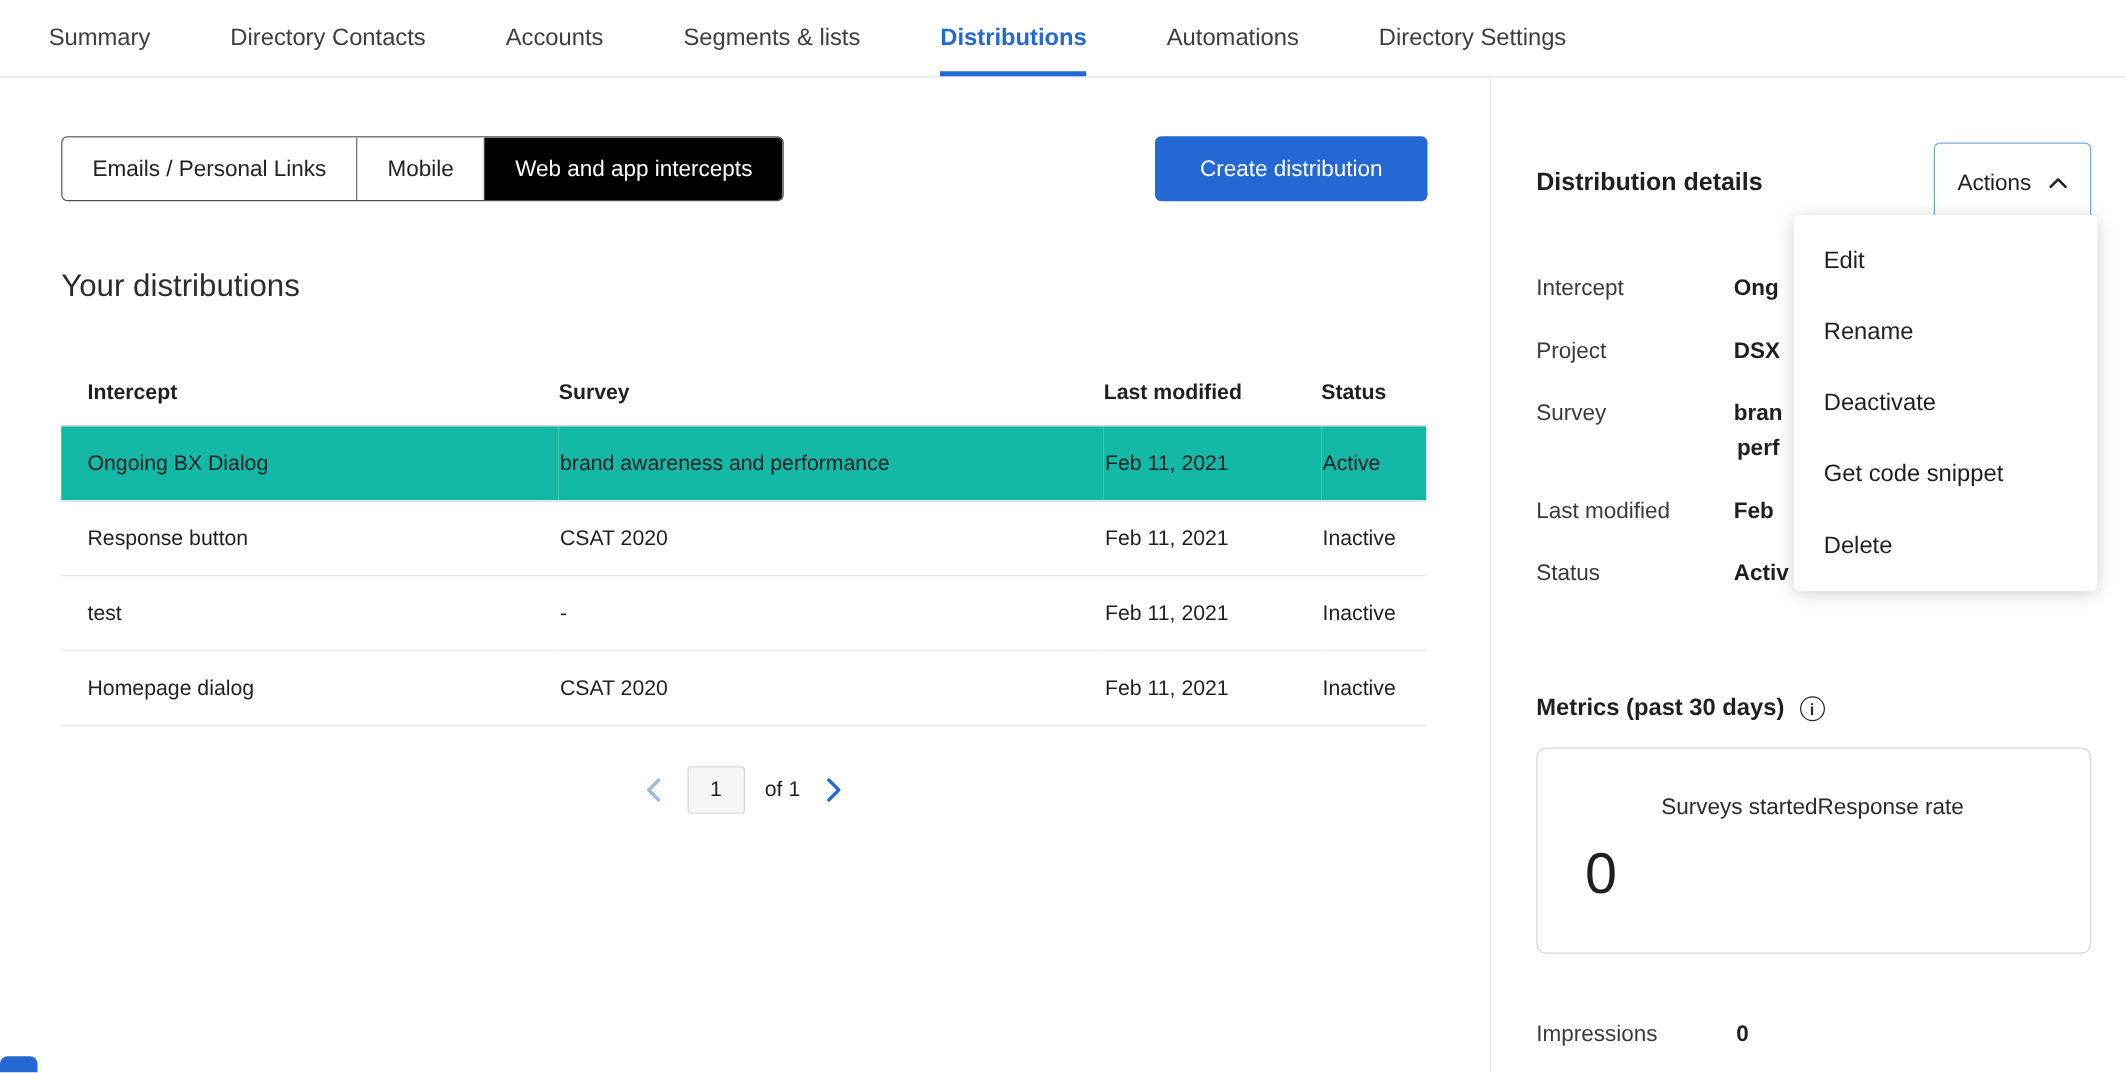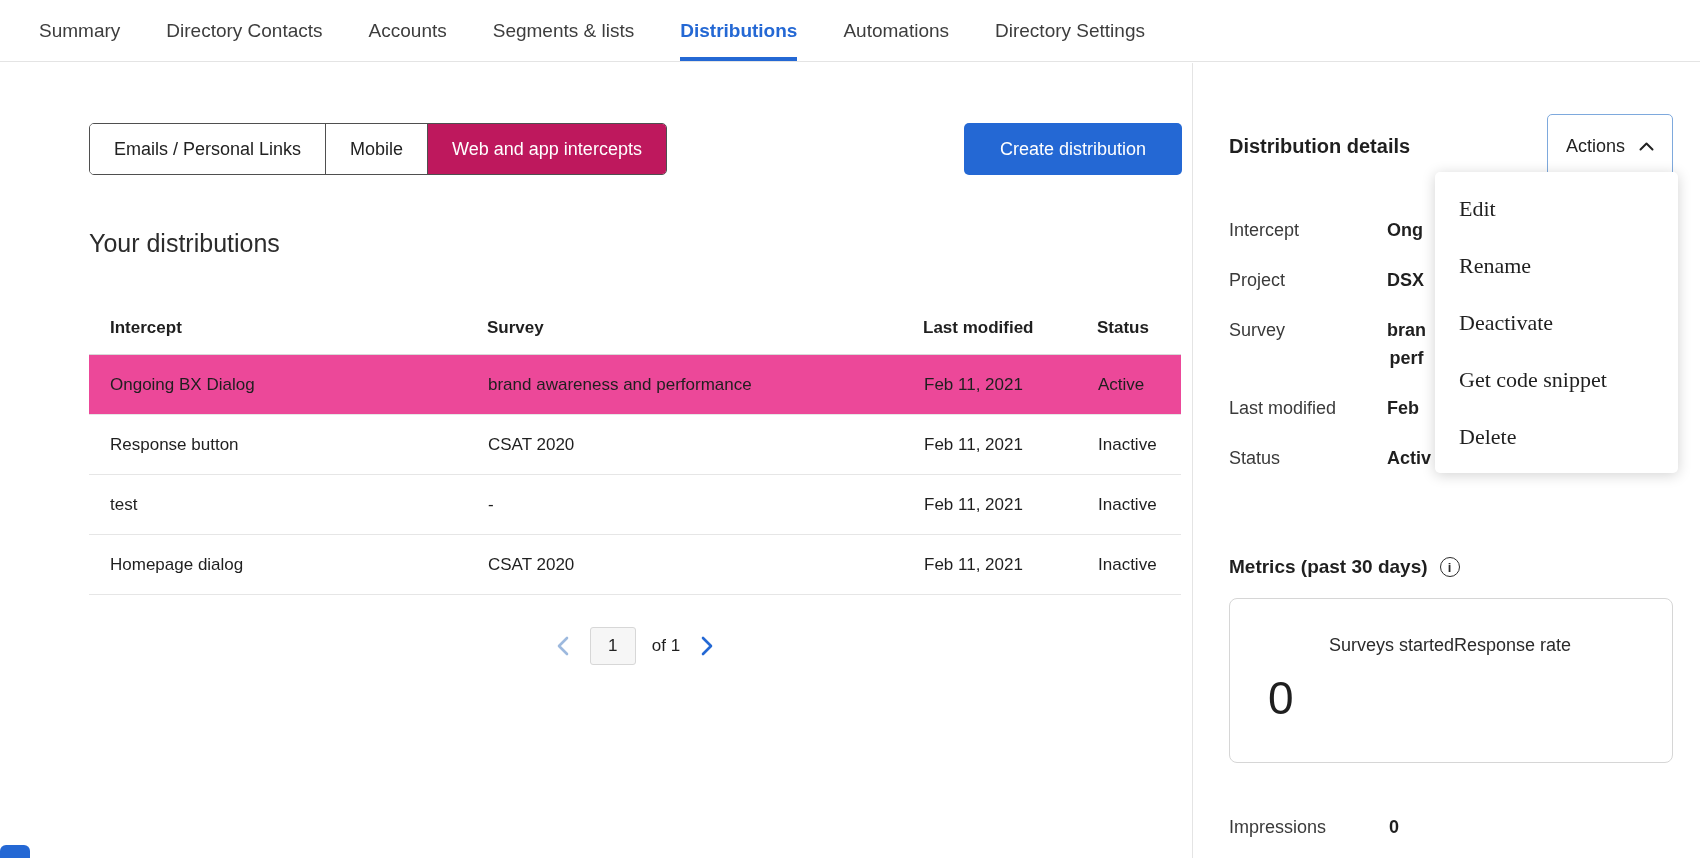--- a/index.html
+++ b/index.html
@@ -6,44 +6,44 @@
   html,body { margin:0; padding:0; }
   body {
     width:1700px; height:858px; position:relative; overflow:hidden;
     background:#ffffff; color:#222;
     font-family:"Liberation Sans", sans-serif;
   }
 
   
   .topnav {
     height:62px; border-bottom:1px solid #e4e4e4;
-    display:flex; align-items:stretch; padding-left:39px; gap:46px;
+    display:flex; align-items:stretch; padding-left:39px; gap:64px;
   }
   .tab {
     display:flex; align-items:center; font-size:19px; color:#3d3d3d;
     cursor:pointer; border-bottom:4px solid transparent; padding-top:4px;
   }
   .tab.active { color:#2468d4; font-weight:700; border-bottom-color:#2468d4; }
 
   
-  .main { position:absolute; left:0; top:63px; width:1192px;margin-left:40px; }
+  .main { position:absolute; left:0; top:49px; width:1192px; }
   .toolbar {
     display:flex; justify-content:space-between; align-items:center;
     margin:60px 50px 0 49px;
   }
   .segmented {
     display:flex; border:1px solid #4f4f4f; border-radius:5px;
     overflow:hidden; height:52px;
   }
   .seg {
     font-family:inherit; font-size:18px; background:#fff; color:#222;
     border:none; border-right:1px solid #4f4f4f; padding:0 24px; cursor:pointer;
   }
   .seg:last-child { border-right:none; }
-  .seg.active { background:#be185d; color:#fff; }
+  .seg.active { background:#000000; color:#fff; }
   .create-btn {
     font-family:inherit; height:52px; padding:0 36px; background:#2468d4;
     color:#fff; border:none; border-radius:5px; font-size:18px; cursor:pointer;
   }
 
   .page-title {
     margin:54px 0 0 49px; font-size:25px; font-weight:400; color:#2c2c2c;
   }
 
   table.dist-table {
@@ -54,21 +54,21 @@
     text-align:left; font-weight:700; padding:0 0 16px 0;
     border-bottom:1px solid #d8d8d8; color:#1f1f1f;
   }
   .dist-table th.c1, .dist-table td.c1 { padding-left:21px; }
   .dist-table th.c1 { width:398px; }
   .dist-table th.c2 { width:436px; }
   .dist-table th.c3 { width:174px; }
   .dist-table td {
     height:60px; border-bottom:1px solid #e6e6e6; color:#1f1f1f;
   }
-  tr.selected td { background:#ec4899; }
+  tr.selected td { background:#14b8a6; }
 
   .pagination {
     width:1092px; margin:32px 0 0 49px;
     display:flex; justify-content:center; align-items:center; gap:16px;
   }
   .chev-btn { background:none; border:none; padding:4px; cursor:pointer; display:flex; }
   .page-box {
     min-width:46px; height:38px; background:#f6f6f6; border:1px solid #d7d7d7;
     border-radius:3px; display:flex; align-items:center; justify-content:center;
     font-size:17px; cursor:pointer;
@@ -96,21 +96,21 @@
   .field-label { width:158px; color:#3a3a3a; flex:none; }
   .field-value { font-weight:700; color:#1f1f1f; white-space:pre-line;text-align:center; }
 
   .menu {
     position:absolute; left:242px; top:109px; width:243px; background:#fff;
     border-radius:5px; box-shadow:0 2px 14px rgba(0,0,0,0.18); padding:8px 0;
     z-index:5;
   }
   .menu-item {
     height:57px; display:flex; align-items:center; padding:0 24px;
-    font-size:22px; color:#1f1f1f; cursor:pointer;font-family:Liberation Serif, serif;
+    font-size:19px; color:#1f1f1f; cursor:pointer;
   }
 
   .metrics-head { margin:84px 0 0 36px; display:flex; align-items:center; gap:12px; }
   .metrics-title { margin:0; font-size:19px; font-weight:700; color:#1f1f1f; }
   .info-icon {
     width:20px; height:20px; border:1.5px solid #2b2b2b; border-radius:50%;
     display:flex; align-items:center; justify-content:center;
     font-size:13px; font-weight:700; color:#2b2b2b; cursor:pointer;
   }
 

